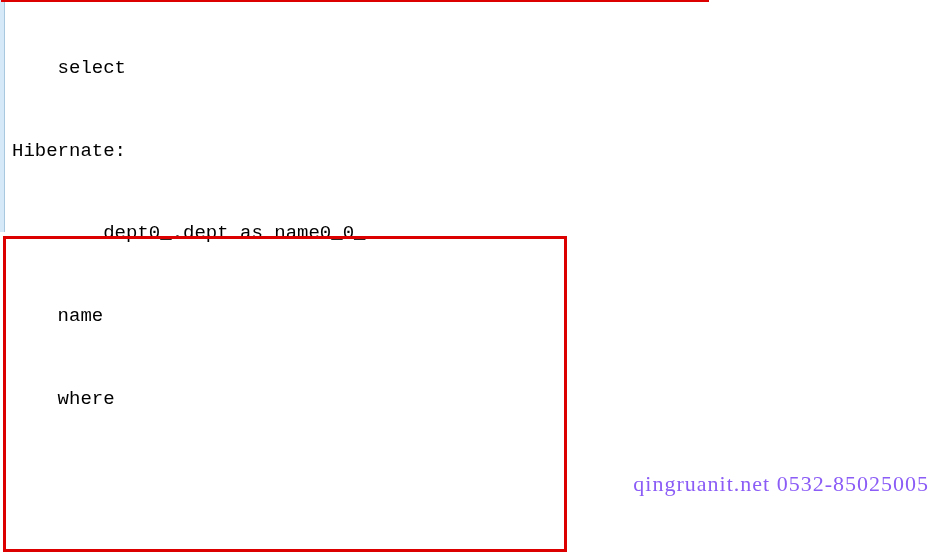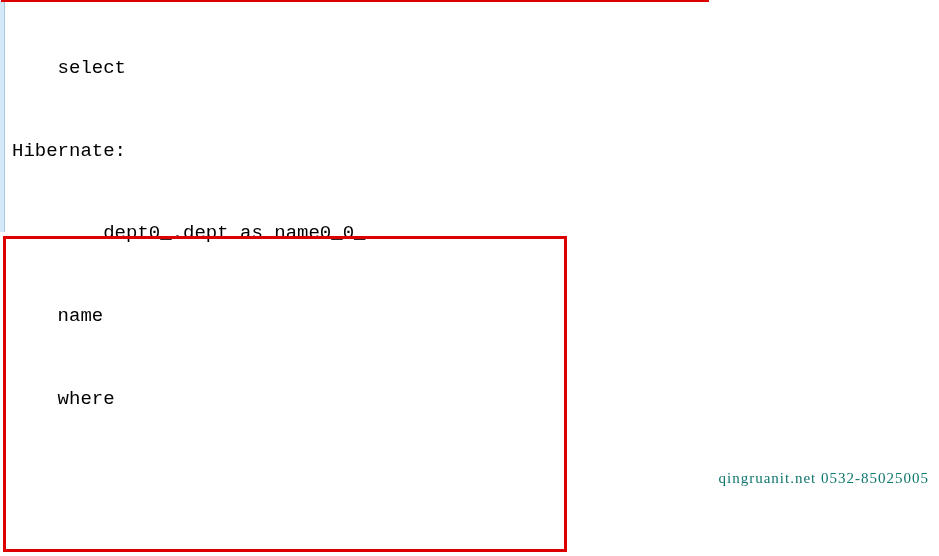--- a/index.html
+++ b/index.html
@@ -51,22 +51,22 @@
       left: 3px;
       top: 236px;
       width: 564px;
       height: 316px;
       pointer-events: none;
     }
     .watermark {
       position: absolute;
       right: 10px;
       top: 468px;
-      color: #0f766e;
-      font-size: 15px;
+      color: #8b5cf6;
+      font-size: 22px;
       font-family: "SimSun", serif;
       letter-spacing: 1px;
     }
   </style>
 </head>
 <body>
 
 <div class="code-container">
   <div class="left-margin"></div>
   <div class="top-border"></div>

